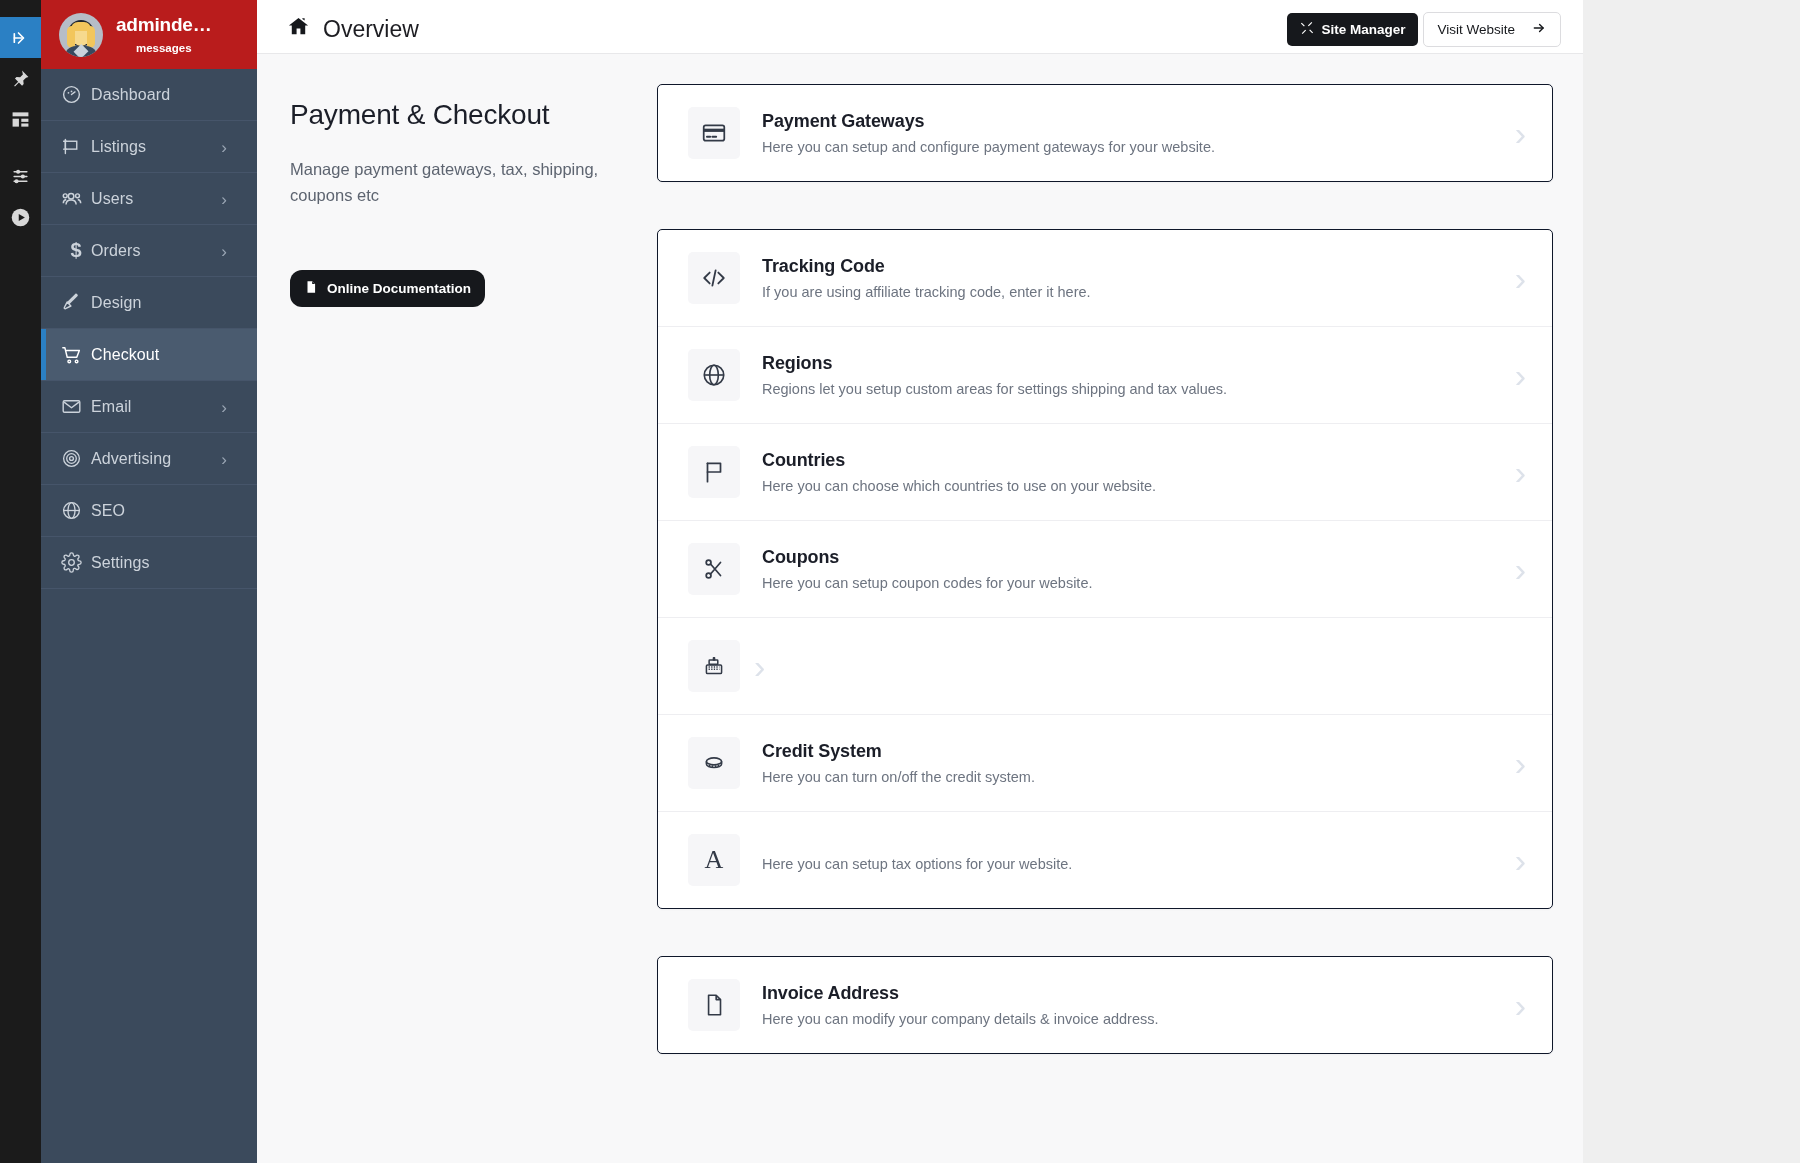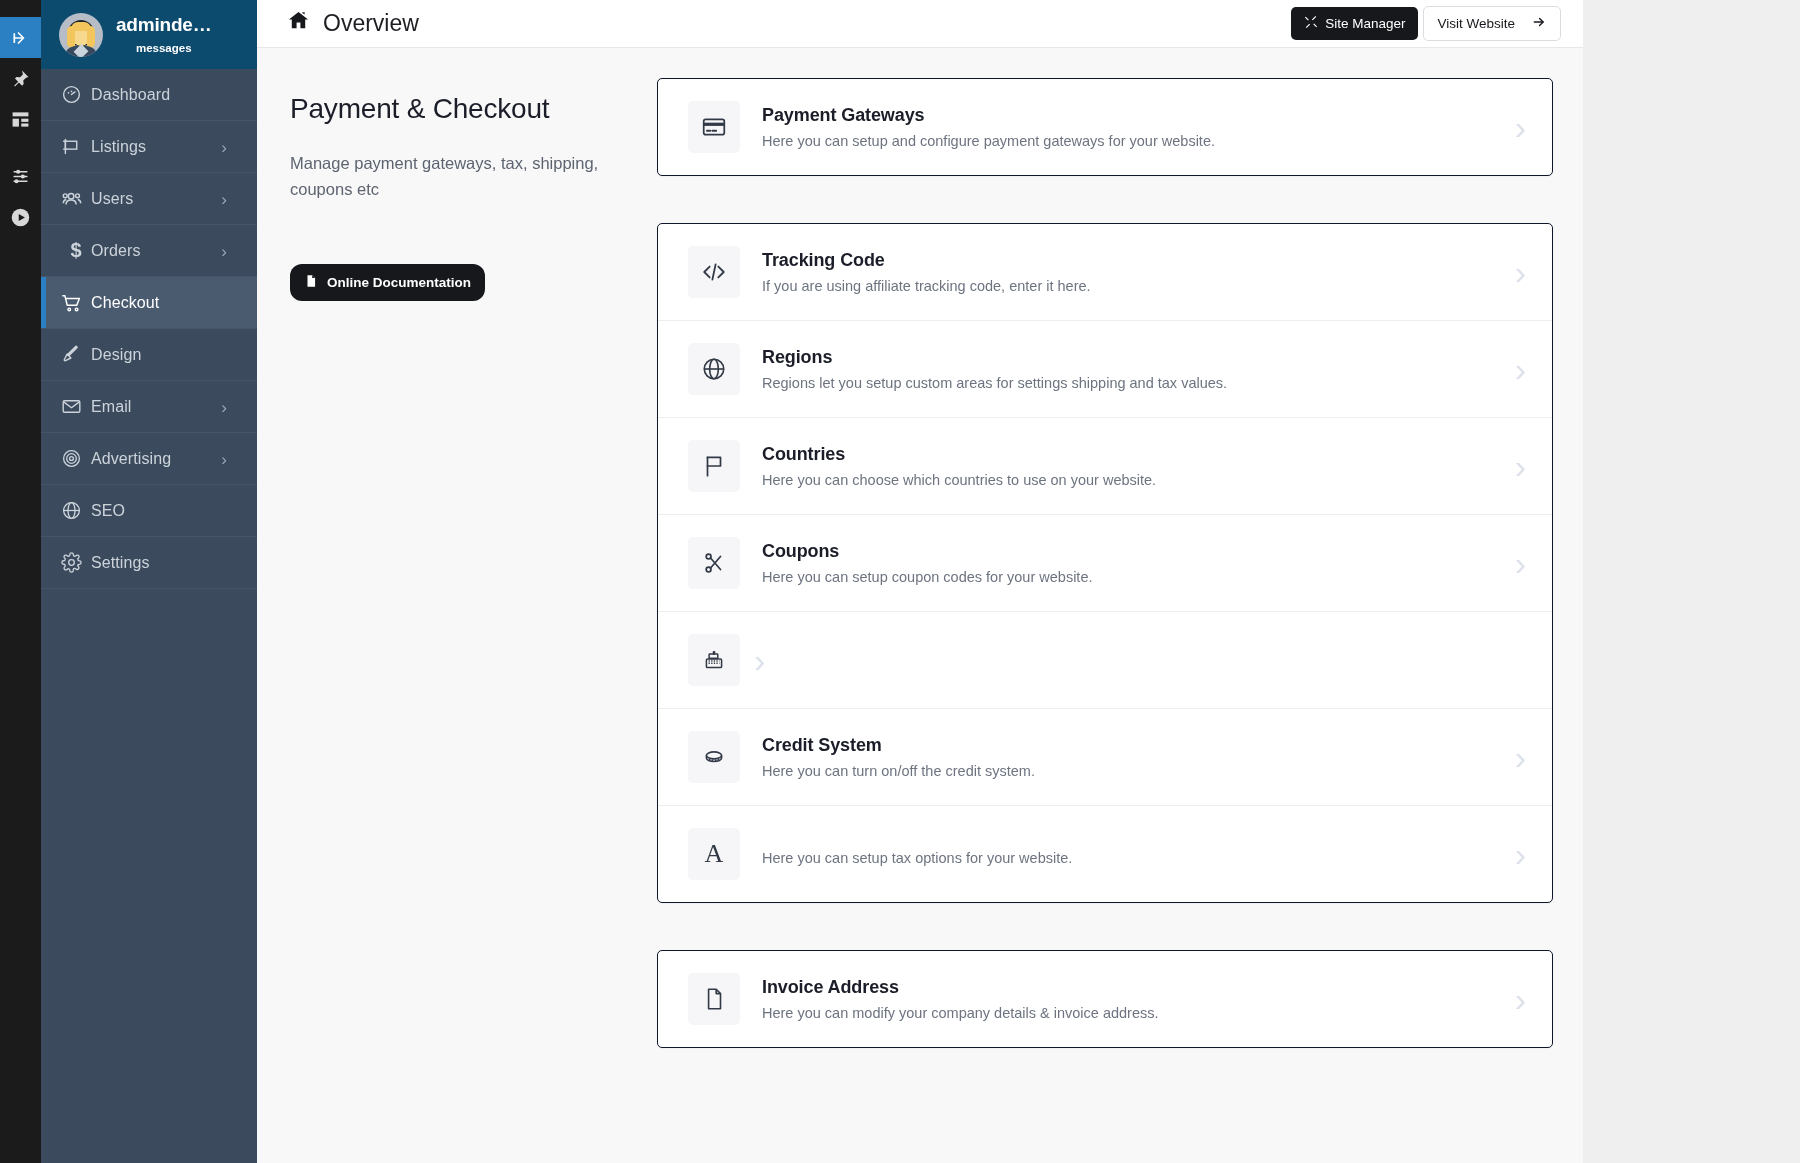--- a/index.html
+++ b/index.html
@@ -35,21 +35,21 @@
 
   
   .sidebar {
     width: 216px; flex: 0 0 216px;
     background: #3b4a5c;
     height: 100%;
     position: relative;
   }
   .sb-header {
     height: 69px;
-    background: #0c4a6e;
+    background: #b91c1c;
     display: flex; align-items: center;
     padding-left: 18px;
     gap: 13px;
   }
   .avatar {
     width: 44px; height: 44px; border-radius: 50%;
     background: #b6bdc6;
     position: relative; overflow: hidden;
     flex: 0 0 44px;
   }
@@ -93,35 +93,35 @@
     background: #4a5b6f;
     color: #ffffff;
   }
   .nav-item.active::before {
     content: ""; position: absolute; left: 0; top: 0; bottom: 0; width: 5px;
     background: #2b80c4;
   }
   .nav-item.active .ni-icon { color: #ffffff; }
 
   
-  .content { flex: 1 1 auto; display: flex; flex-direction: column; min-width: 0; background:#15803d; }
+  .content { flex: 1 1 auto; display: flex; flex-direction: column; min-width: 0; background:#15803d;margin-top:6px; }
   .topbar {
     height: 48px; background: #ffffff;
     border-bottom: 1px solid #e8e8ea;
     display: flex; align-items: center;
     padding: 0 22px 0 30px;
     flex: 0 0 48px;
   }
   .page-title {
     display: flex; align-items: center; gap: 13px;
     font-size: 23px; color: #1d1d22; font-weight: 400;
   }
   .topbar-right { margin-left: auto; display: flex; align-items: center; }
   .btn-site-manager {
-    background: #16181c; color: #fff; font-size: 13.5px; font-weight: normal;
+    background: #16181c; color: #fff; font-size: 13.5px; font-weight: bold;
     padding: 8px 13px; border-radius: 5px;
     display: flex; align-items: center; gap: 7px;
     cursor: pointer; border: none;
   }
   .btn-visit {
     background: #fff; color: #16181c; font-size: 13.5px; font-weight: normal;
     padding: 8px 13px; border-radius: 5px;
     border: 1px solid #dcdcdf;
     display: flex; align-items: center; gap: 16px;
     margin-left: 5px; cursor: pointer;
@@ -287,39 +287,39 @@
         <span class="ni-label">Users</span>
         <span class="ni-chev">›</span>
       </div>
 
       <div class="nav-item">
         <span class="ni-icon" style="font-size:20px;font-weight:bold;justify-content:center;">$</span>
         <span class="ni-label">Orders</span>
         <span class="ni-chev">›</span>
       </div>
 
+      <div class="nav-item">
+        <span class="ni-icon">
+          <svg width="21" height="21" viewBox="0 0 24 24" fill="none" stroke="currentColor" stroke-width="1.6" stroke-linejoin="round">
+            <path d="M19 4.5l-9.5 9.5-2.5-2.5L16.5 2c1-1 3.5 1.5 2.5 2.5z" fill="currentColor" stroke="none"></path>
+            <path d="M7 11.5l-3.2 6.2c-.4.8.5 1.7 1.3 1.3L11.3 16z"></path>
+          </svg>
+        </span>
+        <span class="ni-label">Design</span>
+      </div>
+
       <div class="nav-item active">
         <span class="ni-icon">
           <svg width="22" height="22" viewBox="0 0 24 24" fill="none" stroke="currentColor" stroke-width="1.6" stroke-linecap="round" stroke-linejoin="round">
             <path d="M2 4h2.2l2.6 10.5h10.4L20 7H6"></path>
               <circle cx="9" cy="19" r="1.4"></circle>
               <circle cx="17" cy="19" r="1.4"></circle>
           </svg>
         </span>
         <span class="ni-label">Checkout</span>
-      </div>
-
-      <div class="nav-item">
-        <span class="ni-icon">
-          <svg width="21" height="21" viewBox="0 0 24 24" fill="none" stroke="currentColor" stroke-width="1.6" stroke-linejoin="round">
-            <path d="M19 4.5l-9.5 9.5-2.5-2.5L16.5 2c1-1 3.5 1.5 2.5 2.5z" fill="currentColor" stroke="none"></path>
-            <path d="M7 11.5l-3.2 6.2c-.4.8.5 1.7 1.3 1.3L11.3 16z"></path>
-          </svg>
-        </span>
-        <span class="ni-label">Design</span>
       </div>
 
       <div class="nav-item">
         <span class="ni-icon">
           <svg width="21" height="21" viewBox="0 0 24 24" fill="none" stroke="currentColor" stroke-width="1.6" stroke-linejoin="round">
             <rect x="2.5" y="5.5" width="19" height="13" rx="1.5"></rect>
               <path d="M3.5 7l8.5 6.5L20.5 7"></path>
           </svg>
         </span>
         <span class="ni-label">Email</span>

